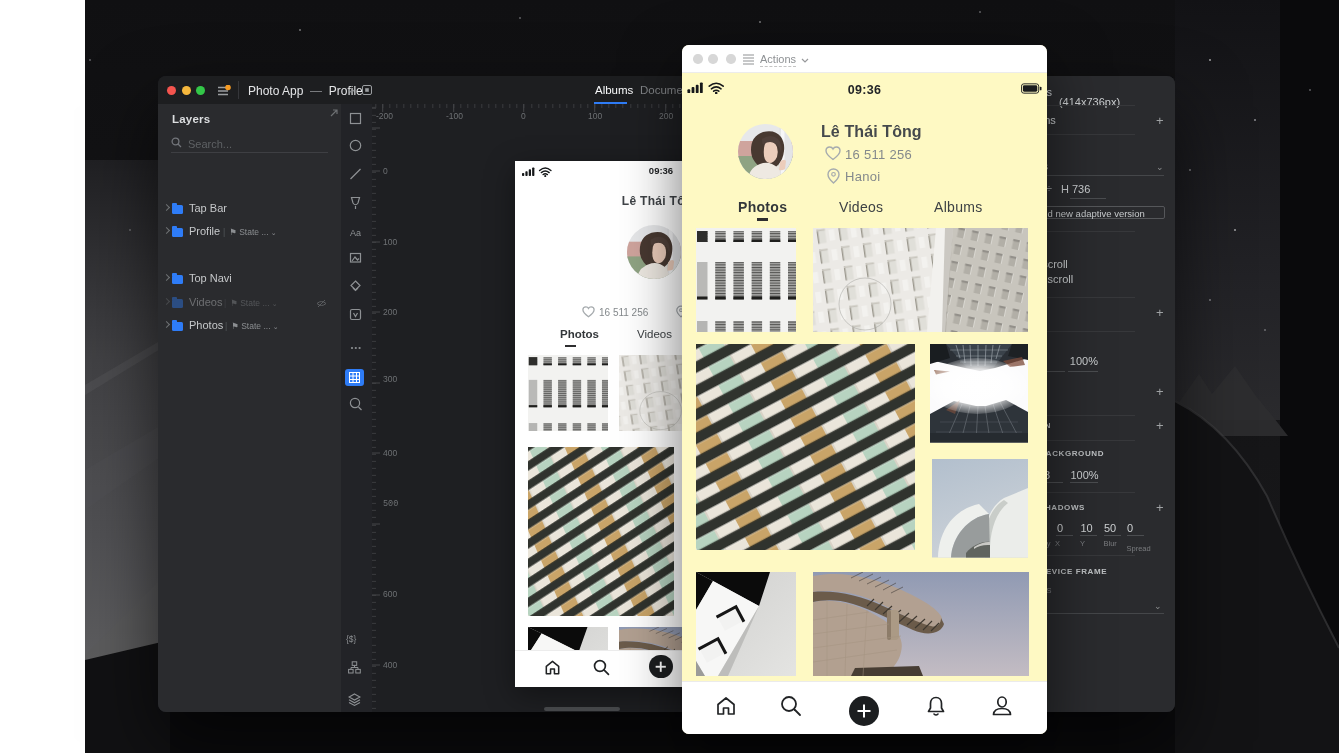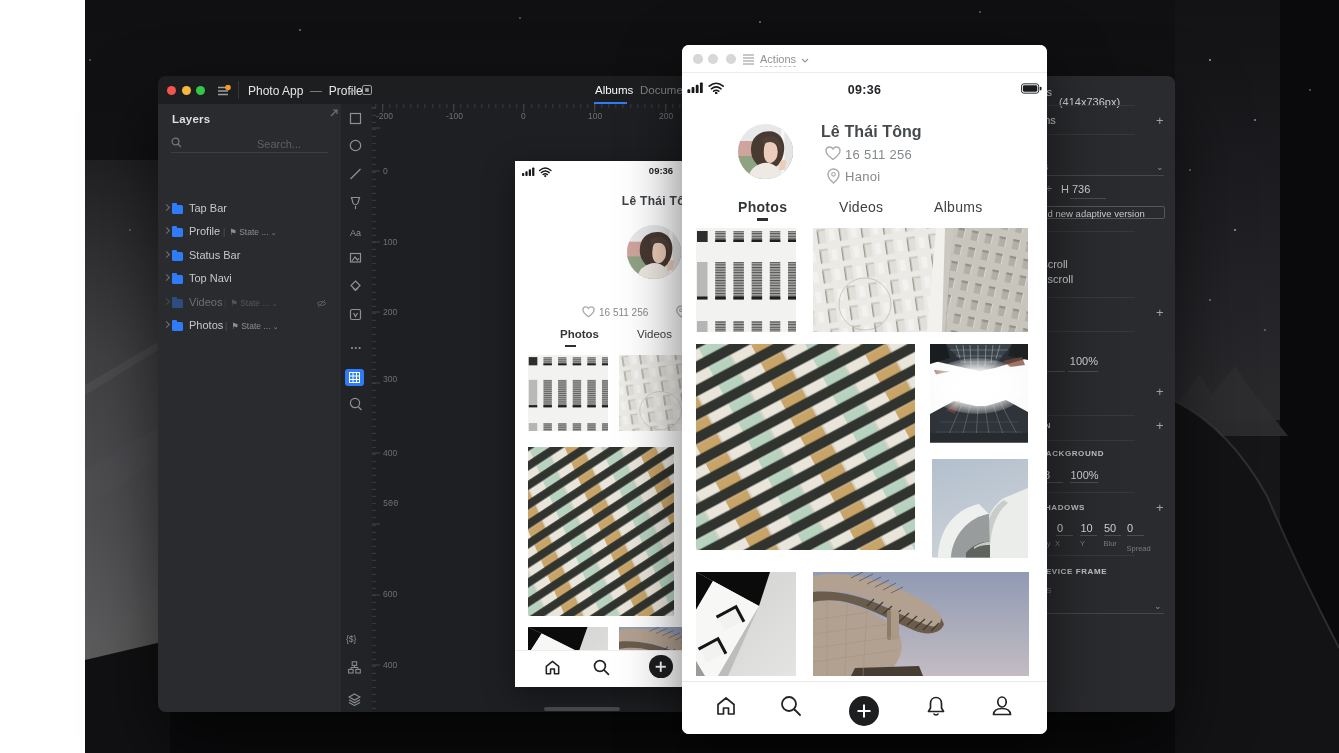--- a/index.html
+++ b/index.html
@@ -41,21 +41,21 @@
 
 .rp-label { position:absolute; font-size:11px; color:#cdd0d2; white-space:nowrap; }
 .rp-cap { position:absolute; font-size:8px; font-weight:bold; letter-spacing:.6px; color:#bec1c3; white-space:nowrap; }
 .rp-dim { position:absolute; font-size:7.5px; color:#797b7e; white-space:nowrap; }
 .rp-plus { position:absolute; font-size:13px; color:#9fa2a4; }
 .rp-sep { position:absolute; left:0; width:175px; height:1px; background:#37383b; }
 .rp-under { position:absolute; height:1px; background:#4b4d50; }
 
 
 #preview { position:absolute; left:682px; top:45px; width:365px; height:689px;
-  background:#ffffff; border-radius:7px; box-shadow:0 22px 60px rgba(0,0,0,.55);
+  background:#fef9c3; border-radius:7px; box-shadow:0 22px 60px rgba(0,0,0,.55);
   overflow:hidden; }
 #pv-titlebar { position:absolute; left:0; top:0; width:100%; height:28px; border-bottom:1px solid #ececec; background:#fff; }
 .pv-circ { position:absolute; top:9px; width:9.5px; height:9.5px; border-radius:50%; background:#d7d7d7; }
 #pv-actions { position:absolute; left:78px; top:8px; font-size:11px; color:#8d9093; border-bottom:1px dashed #c4c4c4; padding-bottom:1px; }
 
 #pv-status { position:absolute; left:0; top:29px; width:100%; height:30px; }
 #pv-time { position:absolute; left:0; top:9px; width:100%; text-align:center; font-size:12.5px; font-weight:bold; color:#222427; letter-spacing:.3px; }
 
 #pv-name { position:absolute; left:139px; top:78px; font-size:16px; font-weight:bold; color:#45494c; letter-spacing:.1px; }
 .pv-stat { position:absolute; left:163px; font-size:13px; color:#84898c; letter-spacing:.3px; }
@@ -167,38 +167,33 @@
 
   <div id="sidebar">
     <div id="layers-h">Layers</div>
     <svg class="abs" style="left:172px;top:5px" width="8" height="8" viewBox="0 0 8 8">
       <path d="M1,7 L7,1 M3,1 L7,1 L7,5" stroke="#6d7073" stroke-width="1.2" fill="none"></path>
     </svg>
     <svg class="abs" style="left:13px;top:33px" width="11" height="11" viewBox="0 0 11 11">
       <circle cx="4.5" cy="4.5" r="3.4" fill="none" stroke="#72757a" stroke-width="1.3"></circle>
       <line x1="7" y1="7" x2="10" y2="10" stroke="#72757a" stroke-width="1.3"></line>
     </svg>
-    <div class="abs" style="left:13px;top:33.5px;width:130px;font-size:11px;color:#5e6164;text-align:right;">Search...</div>
+    <div class="abs" style="left:30px;top:33.5px;width:130px;font-size:11px;color:#5e6164;">Search...</div>
     <div class="abs" style="left:13px;top:47.5px;width:157px;height:1px;background:#3e3f43;"></div>
 
     <div class="srow" style="top:54.7px;">
       <div class="disc"></div>
           <div class="folder"></div>
           <div class="slabel">Tap Bar</div>
     </div>
     <div class="srow" style="top:78.2px;">
       <div class="disc"></div>
           <div class="folder"></div>
           <div class="slabel">Profile</div>
       <div class="smeta" style="left:61px;"><span class="bar">|</span>⚑ State ... <span style="font-size:7px">⌄</span></div>
-    </div>
-    <div class="srow" style="top:101.7px;">
-      <div class="disc"></div>
-          <div class="folder"></div>
-          <div class="slabel">Status Bar</div>
     </div>
     <div class="srow" style="top:125.2px;">
       <div class="disc"></div>
           <div class="folder"></div>
           <div class="slabel">Top Navi</div>
     </div>
     <div class="srow" style="top:148.7px;opacity:.42;">
       <div class="disc"></div>
           <div class="folder"></div>
           <div class="slabel">Videos</div>

